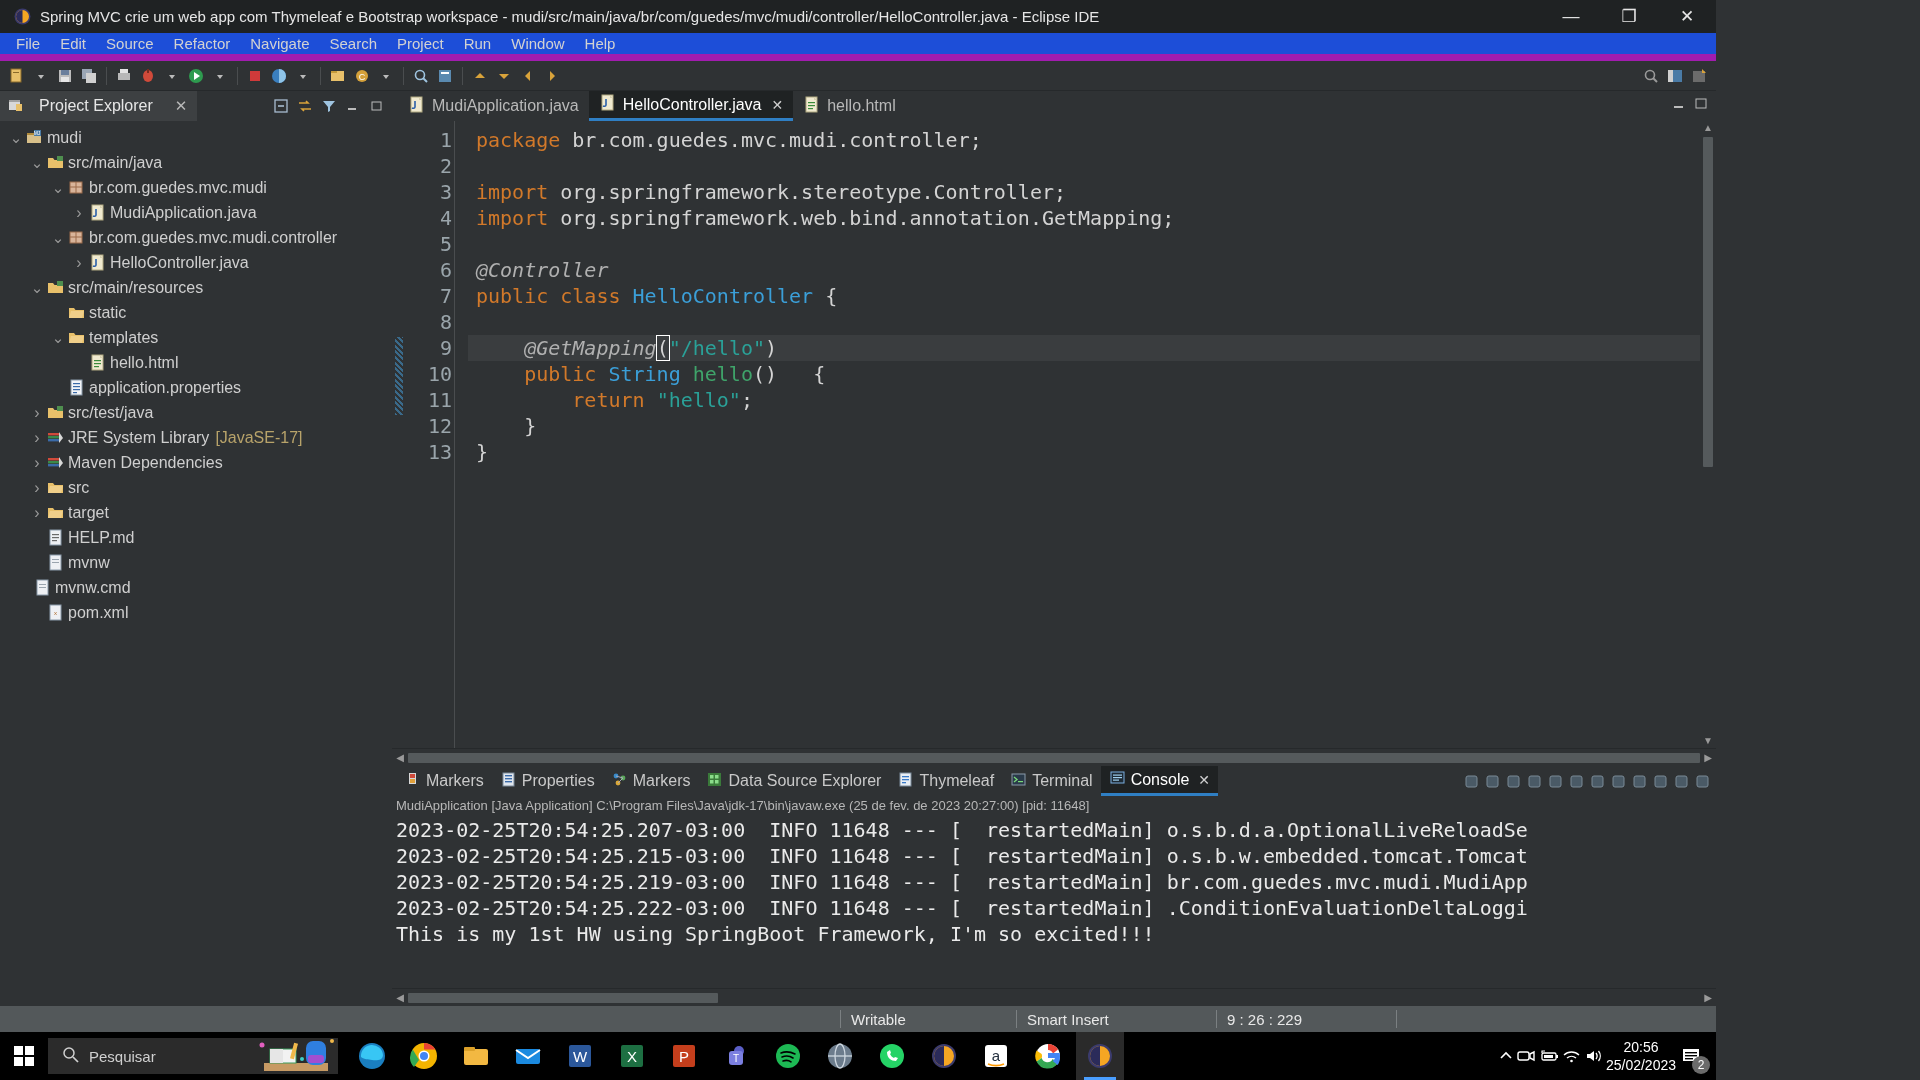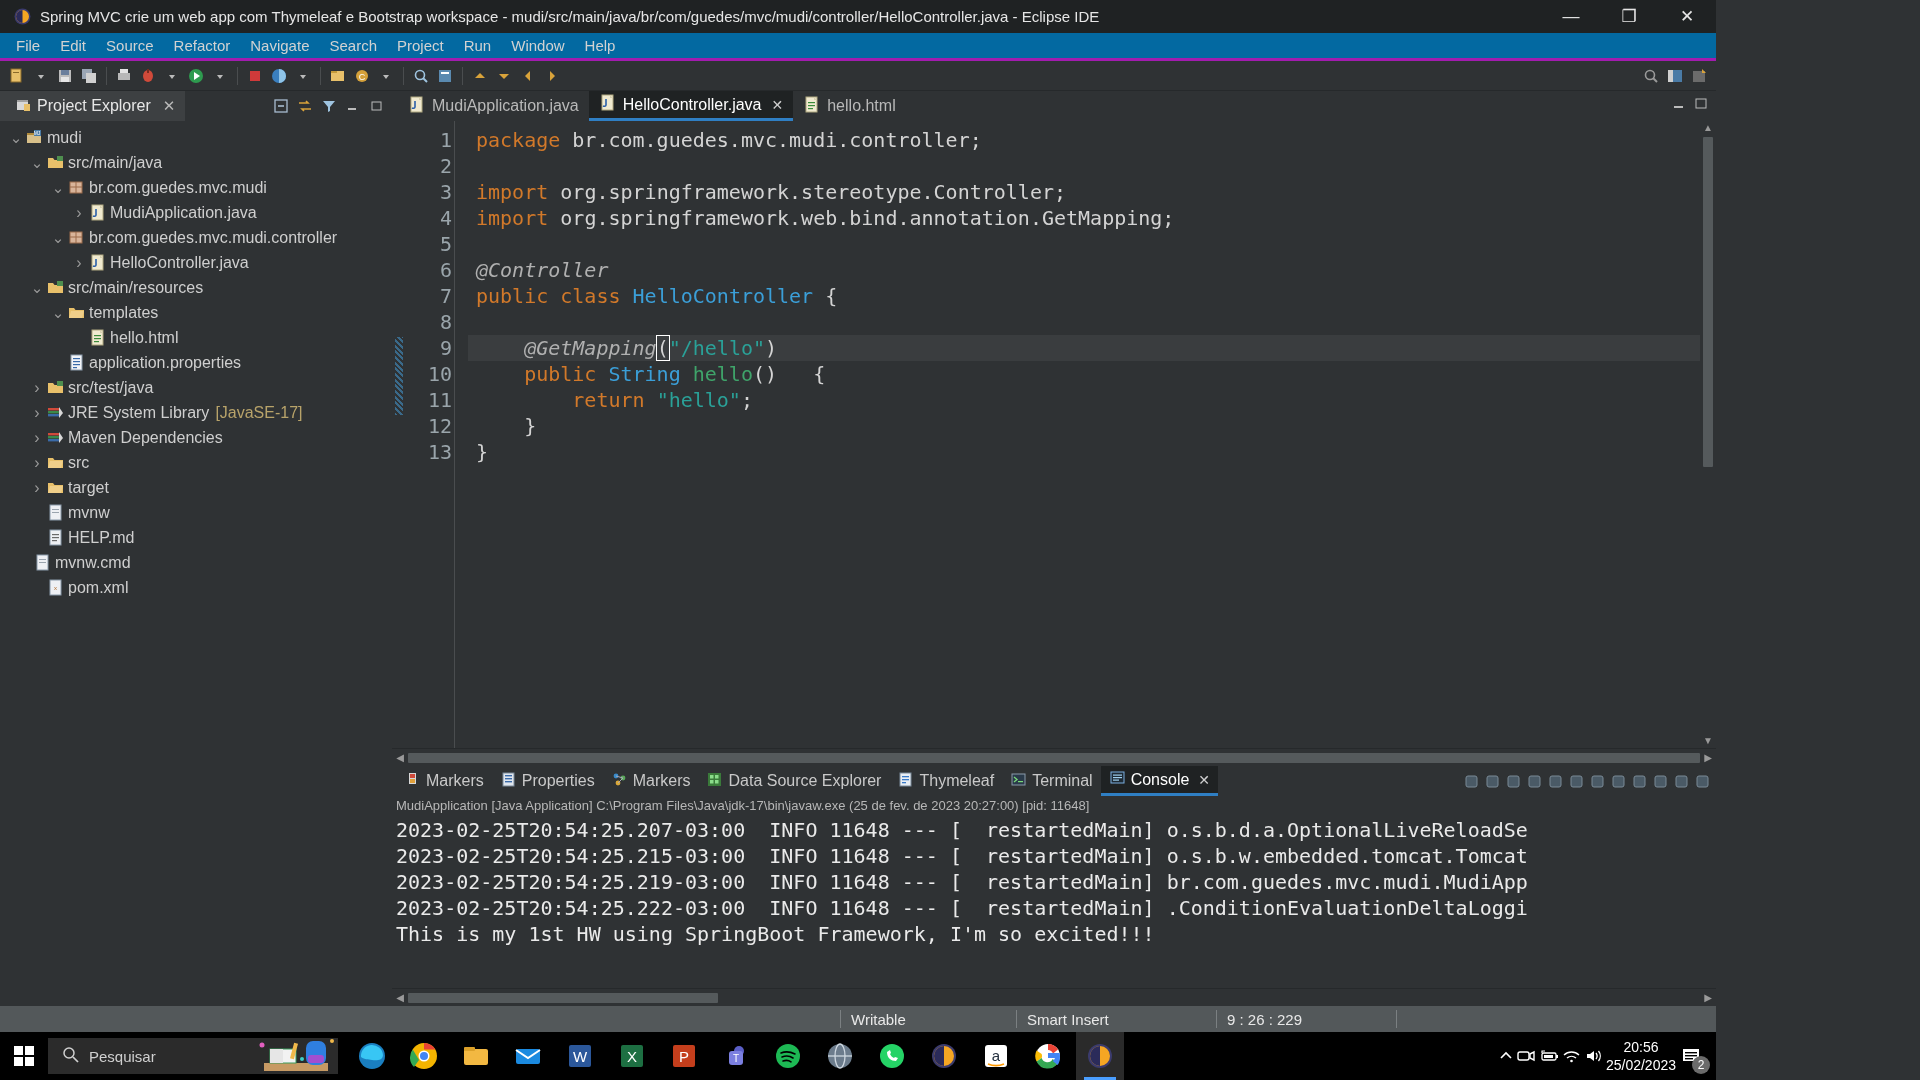--- a/index.html
+++ b/index.html
@@ -20,44 +20,44 @@
   .tb-title { margin-left: 4px; white-space: nowrap; overflow: hidden; }
   .tb-spacer { flex: 1 1 auto; }
   .tb-btns { display: flex; height: 33px; }
   .tb-btn {
     width: 58px; height: 33px; display: flex; align-items: center; justify-content: center;
     color: #e6e6e6; font-size: 17px;
   }
 
   
   .menubar {
-    height: 28px; background: #0369a1; display: flex; align-items: center;
-    padding-left: 6px; flex: 0 0 28px; border-bottom: 3px solid #a21caf;
+    height: 28px; background: #1d4ed8; display: flex; align-items: center;
+    padding-left: 6px; flex: 0 0 28px; border-bottom: 7px solid #a21caf;
   }
   .menuitem { color: #d2d2d2; font-size: 15px; padding: 2px 10px; white-space: nowrap; }
 
   
   .toolbar {
     height: 30px; background: #2f3234; display: flex; align-items: center;
     gap: 2px; padding: 0 6px; flex: 0 0 30px; border-bottom: 1px solid #26292b;
   }
   .tool { width: 22px; height: 22px; display: flex; align-items: center; justify-content: center; }
   .tool svg { display: block; }
   .tsep { width: 1px; height: 18px; background: #4a4d4f; margin: 0 4px; }
   .tool-spacer { flex: 1 1 auto; }
 
   
   .body { flex: 1 1 auto; display: flex; min-height: 0; }
 
   
   .explorer { width: 392px; background: #2f3234; display: flex; flex-direction: column; flex: 0 0 392px; }
   .ex-tabrow { height: 30px; display: flex; align-items: stretch; background: #2f3234; }
   .ex-tab {
-    background: #3d4042; display: flex; align-items: center; gap: 6px;
-    padding: 0 10px 0 16px; color: #e6e6e6; font-size: 16px;
+    background: #3d4042; display: flex; align-items: center; gap: 16px;
+    padding: 0 10px 0 8px; color: #e6e6e6; font-size: 16px;
   }
   .ex-tab .x { color: #b9b9b9; font-size: 15px; margin-left: 6px; }
   .ex-tools { flex: 1 1 auto; display: flex; align-items: center; justify-content: flex-end; gap: 6px; padding-right: 6px; }
   .ex-tools .t { width: 18px; height: 18px; display: flex; align-items: center; justify-content: center; }
   .tree { flex: 1 1 auto; overflow: hidden; padding-top: 4px; font-size: 16px; }
   .node { display: flex; align-items: center; height: 25px; color: #cfcfcf; white-space: nowrap; }
   .twisty { width: 16px; text-align: center; color: #9a9a9a; font-size: 11px; flex: 0 0 16px; }
   .nicon { width: 20px; display: flex; align-items: center; justify-content: center; flex: 0 0 20px; }
   .nlabel { margin-left: 3px; }
   .nsuffix { color: #b8a36a; margin-left: 6px; }
@@ -467,20 +467,30 @@
             <span class="twisty" style="font-size: 15px; line-height: 10px;">⌄</span>
             <span class="nicon">
               <svg width="17" height="17" viewBox="0 0 17 17">
                 <path d="M1 4h5l1.5 2H16v8H1z" fill="#e8c06a"></path>
                 <rect x="10" y="2" width="6" height="5" fill="#4f8f4f"></rect>
               </svg>
             </span>
             <span class="nlabel">src/main/resources</span>
           </div>
           <div class="node" style="padding-left: 50px;">
+            <span class="twisty"></span>
+            <span class="nicon">
+              <svg width="17" height="17" viewBox="0 0 17 17">
+                <path d="M1 4h5l1.5 2H16v8H1z" fill="#e8c06a"></path>
+                <path d="M3 7h13l-2 7H1z" fill="#f0cf8a"></path>
+              </svg>
+            </span>
+            <span class="nlabel">static</span>
+          </div>
+          <div class="node" style="padding-left: 50px;">
             <span class="twisty" style="font-size: 15px; line-height: 10px;">⌄</span>
             <span class="nicon">
               <svg width="17" height="17" viewBox="0 0 17 17">
                 <path d="M1 4h5l1.5 2H16v8H1z" fill="#e8c06a"></path>
                 <path d="M3 7h13l-2 7H1z" fill="#f0cf8a"></path>
               </svg>
             </span>
             <span class="nlabel">templates</span>
           </div>
           <div class="node" style="padding-left: 71px;">
@@ -562,37 +572,37 @@
                 <path d="M3 7h13l-2 7H1z" fill="#f0cf8a"></path>
               </svg>
             </span>
             <span class="nlabel">target</span>
           </div>
           <div class="node" style="padding-left: 29px;">
             <span class="twisty"></span>
             <span class="nicon">
               <svg width="17" height="17" viewBox="0 0 17 17">
                 <rect x="3" y="1" width="11" height="15" fill="#eef0f4" stroke="#8a9aaa"></rect>
-                <rect x="5" y="5" width="7" height="1" fill="#9aa4ae"></rect>
-                <rect x="5" y="8" width="7" height="1" fill="#9aa4ae"></rect>
-              </svg>
-            </span>
-            <span class="nlabel">mvnw</span>
-          </div>
-          <div class="node" style="padding-left: 29px;">
-            <span class="twisty"></span>
-            <span class="nicon">
-              <svg width="17" height="17" viewBox="0 0 17 17">
-                <rect x="3" y="1" width="11" height="15" fill="#eef0f4" stroke="#8a9aaa"></rect>
                 <rect x="5" y="5" width="7" height="1.2" fill="#6a6a6a"></rect>
                 <rect x="5" y="8" width="7" height="1.2" fill="#6a6a6a"></rect>
                 <rect x="5" y="11" width="5" height="1.2" fill="#6a6a6a"></rect>
               </svg>
             </span>
             <span class="nlabel">HELP.md</span>
+          </div>
+          <div class="node" style="padding-left: 29px;">
+            <span class="twisty"></span>
+            <span class="nicon">
+              <svg width="17" height="17" viewBox="0 0 17 17">
+                <rect x="3" y="1" width="11" height="15" fill="#eef0f4" stroke="#8a9aaa"></rect>
+                <rect x="5" y="5" width="7" height="1" fill="#9aa4ae"></rect>
+                <rect x="5" y="8" width="7" height="1" fill="#9aa4ae"></rect>
+              </svg>
+            </span>
+            <span class="nlabel">mvnw</span>
           </div>
           <div class="node" style="padding-left: 16px;">
             <span class="twisty"></span>
             <span class="nicon">
               <svg width="17" height="17" viewBox="0 0 17 17">
                 <rect x="3" y="1" width="11" height="15" fill="#eef0f4" stroke="#8a9aaa"></rect>
                 <rect x="5" y="5" width="7" height="1" fill="#9aa4ae"></rect>
                 <rect x="5" y="8" width="7" height="1" fill="#9aa4ae"></rect>
               </svg>
             </span>

